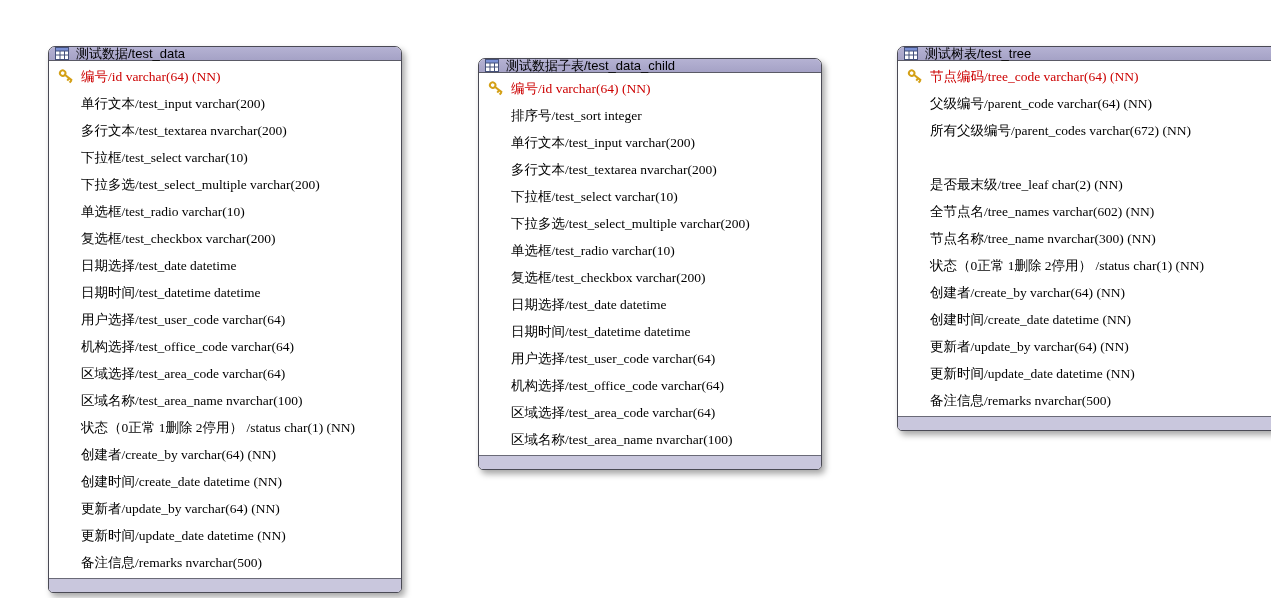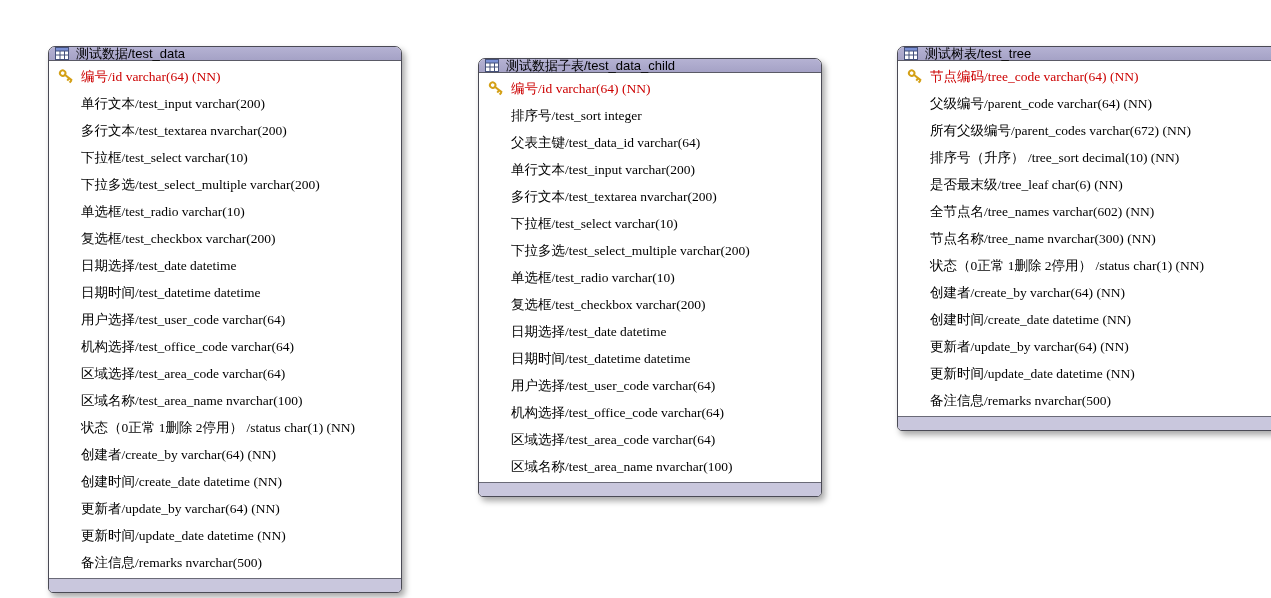--- a/index.html
+++ b/index.html
@@ -217,24 +217,20 @@
             </svg>
           </span>
           <span class="field-label">编号/id varchar(64) (NN)</span>
         </div>
         <div class="field-row">
           <span class="gutter"></span>
           <span class="field-label">排序号/test_sort integer</span>
         </div>
         <div class="field-row">
           <span class="gutter"></span>
-          <span class="field-label">父表主键/test_data_id varchar(64)</span>
-        </div>
-        <div class="field-row">
-          <span class="gutter"></span>
           <span class="field-label">单行文本/test_input varchar(200)</span>
         </div>
         <div class="field-row">
           <span class="gutter"></span>
           <span class="field-label">多行文本/test_textarea nvarchar(200)</span>
         </div>
         <div class="field-row">
           <span class="gutter"></span>
           <span class="field-label">下拉框/test_select varchar(10)</span>
         </div>
@@ -308,25 +304,24 @@
         <div class="field-row">
           <span class="gutter"></span>
           <span class="field-label">父级编号/parent_code varchar(64) (NN)</span>
         </div>
         <div class="field-row">
           <span class="gutter"></span>
           <span class="field-label">所有父级编号/parent_codes varchar(672) (NN)</span>
         </div>
         <div class="field-row">
           <span class="gutter"></span>
-          <span class="field-label">排序号（升序） /tree_sort decimal(10) (NN)</span>
-        </div>
-        <div class="field-row">
-          <span class="gutter"></span>
-          <span class="field-label">是否最末级/tree_leaf char(6) (NN)</span>
+        </div>
+        <div class="field-row">
+          <span class="gutter"></span>
+          <span class="field-label">是否最末级/tree_leaf char(2) (NN)</span>
         </div>
         <div class="field-row">
           <span class="gutter"></span>
           <span class="field-label">全节点名/tree_names varchar(602) (NN)</span>
         </div>
         <div class="field-row">
           <span class="gutter"></span>
           <span class="field-label">节点名称/tree_name nvarchar(300) (NN)</span>
         </div>
         <div class="field-row">

